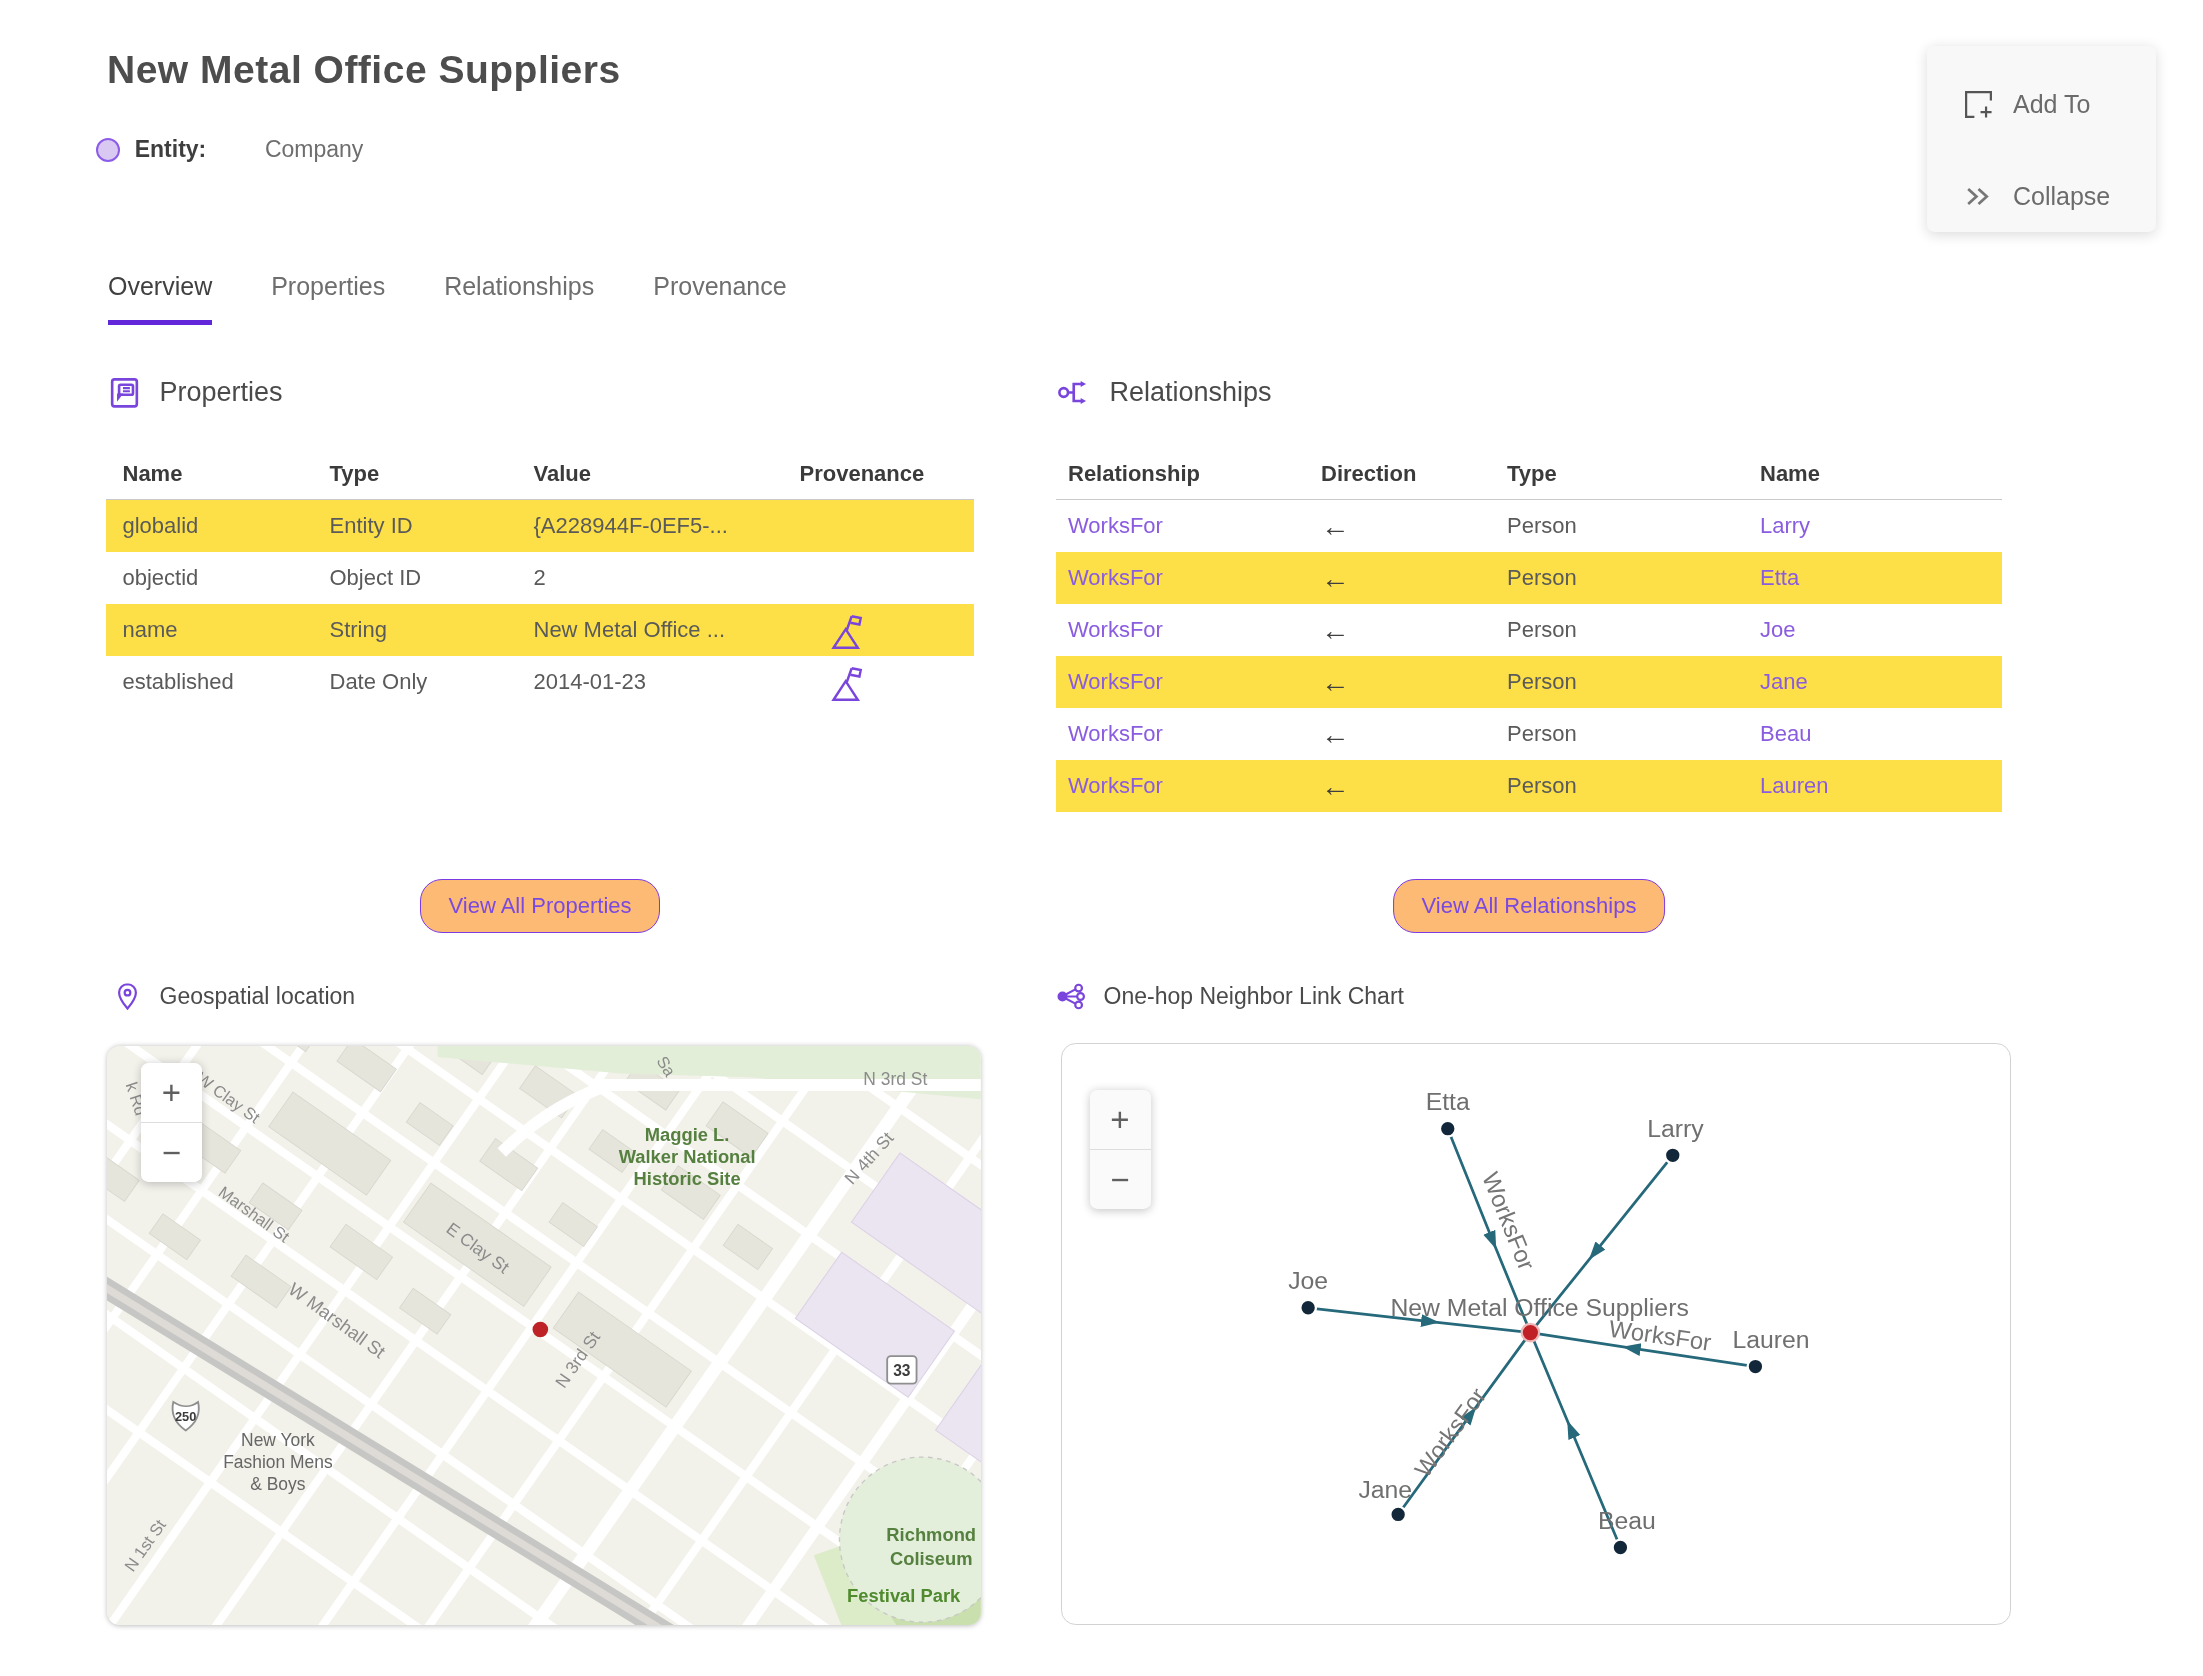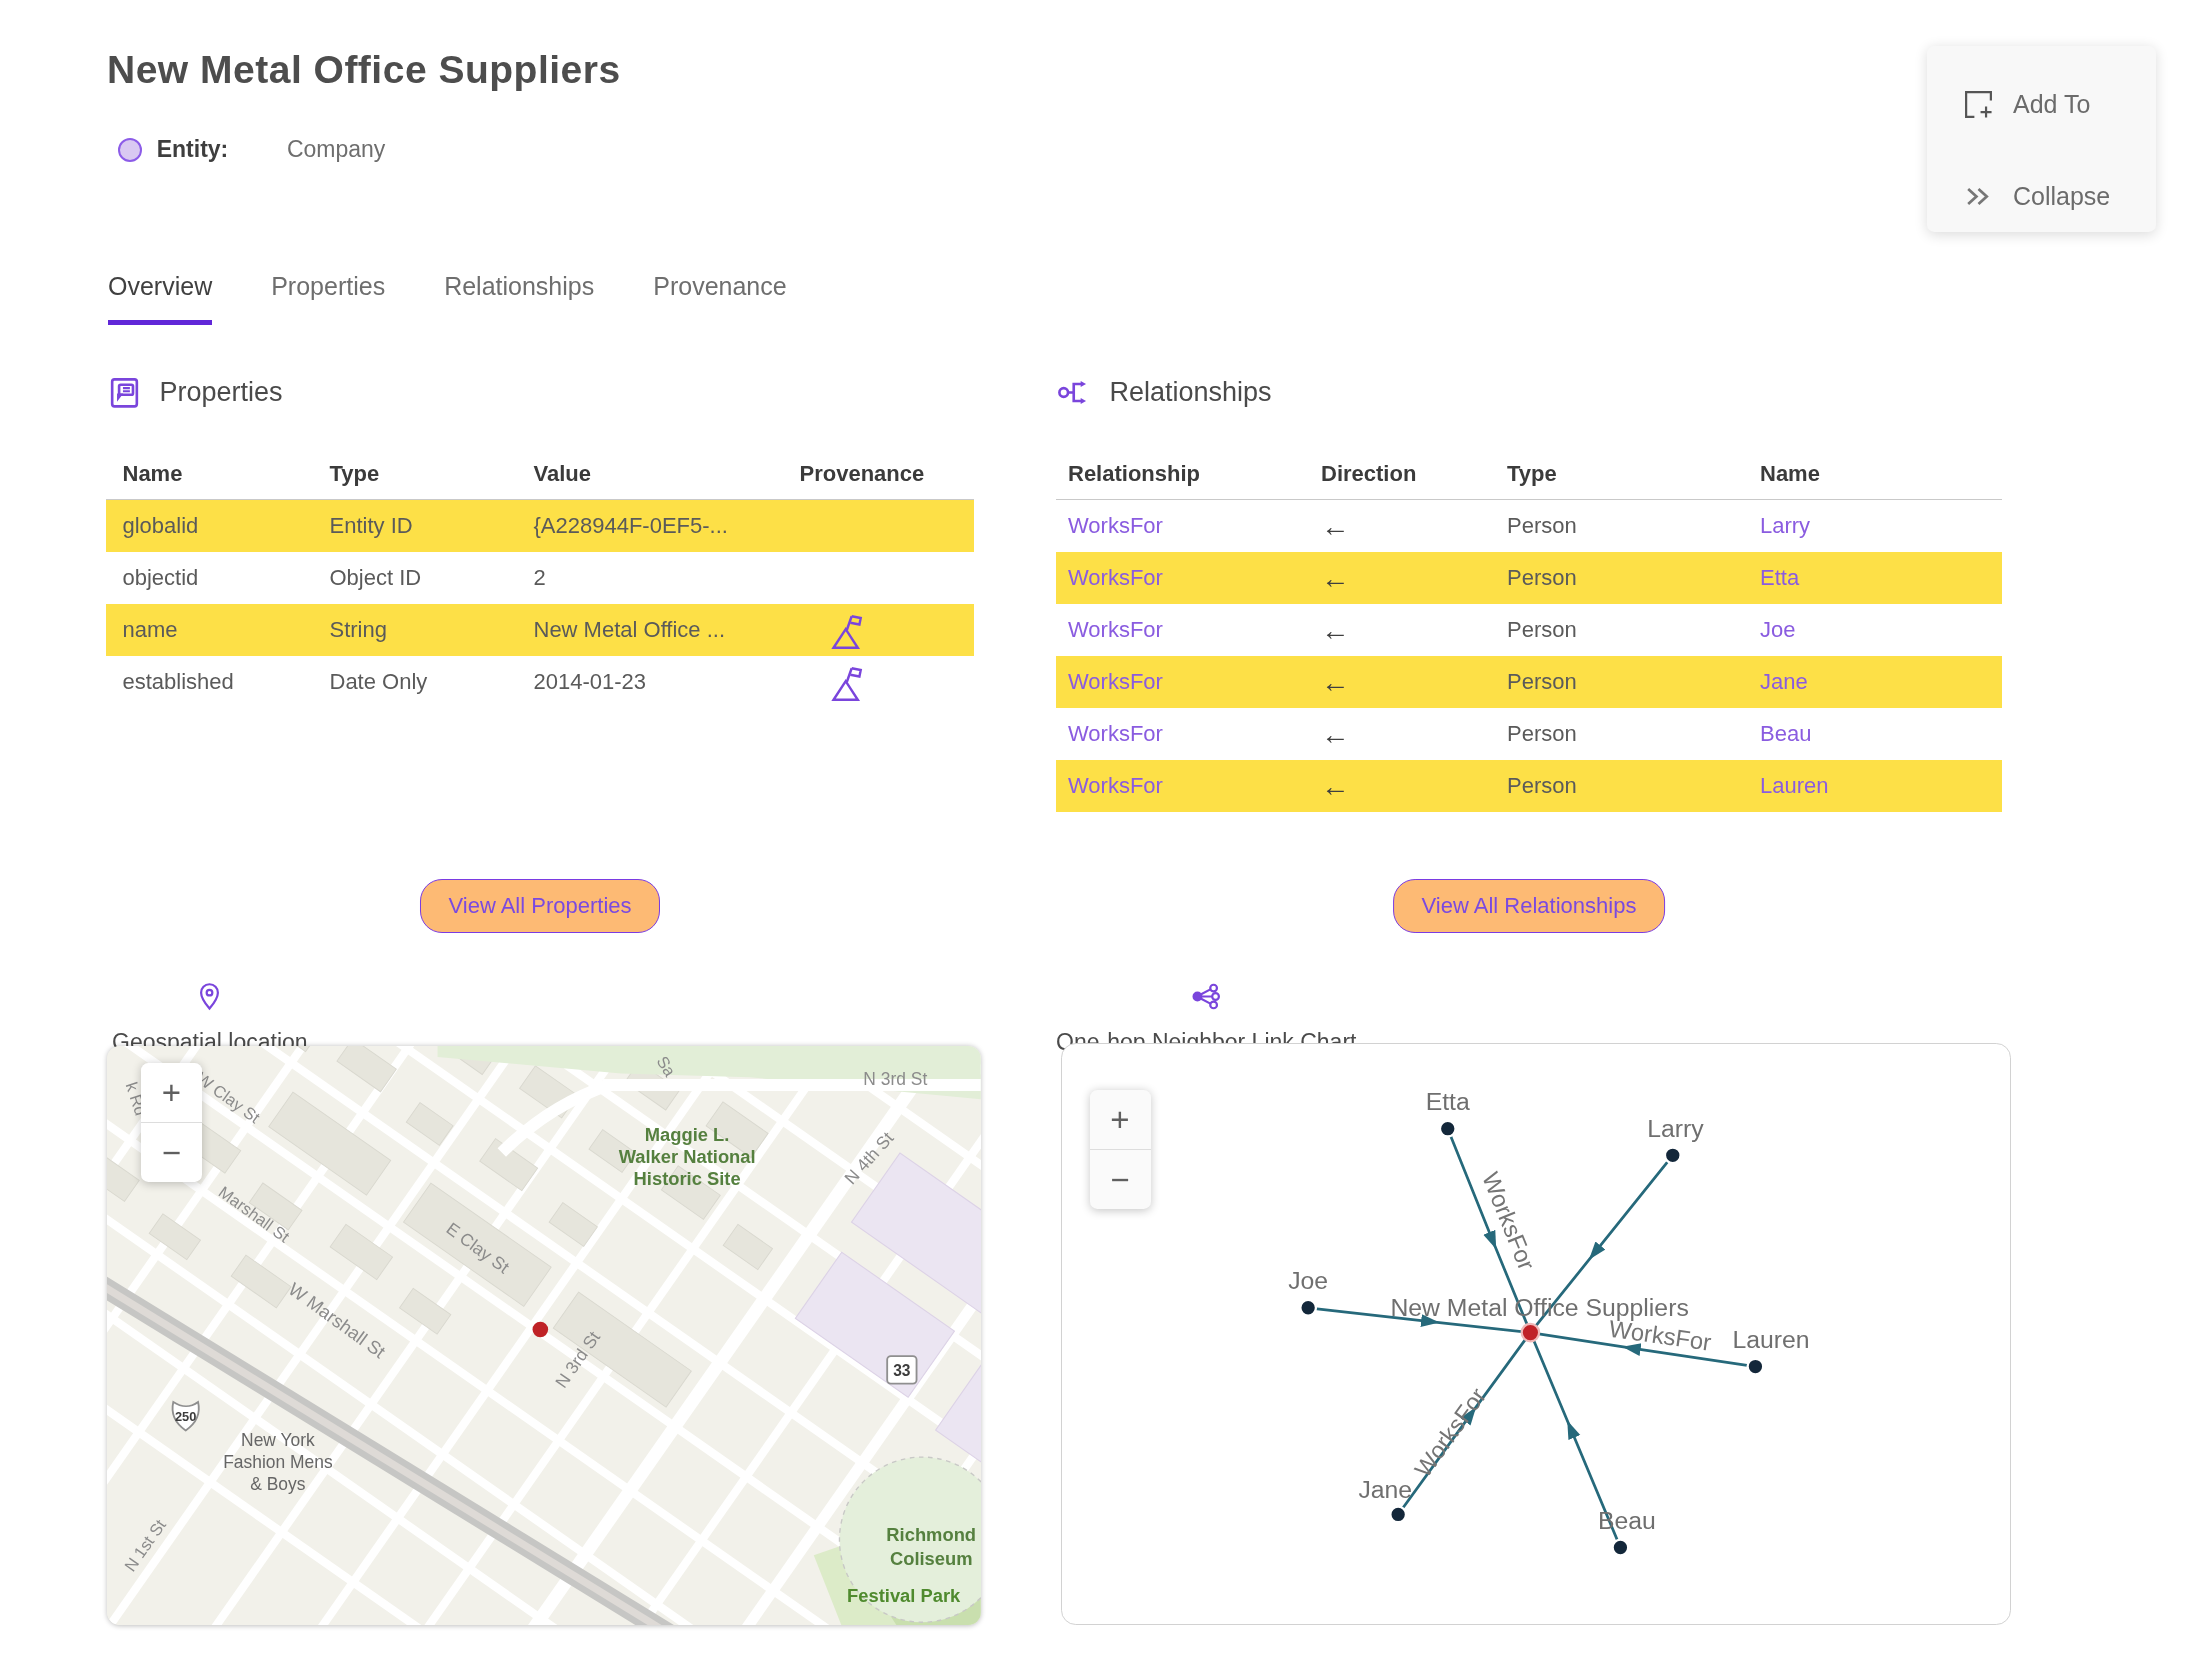--- a/index.html
+++ b/index.html
@@ -1,21 +1,21 @@
 <!DOCTYPE html>
 <html style="font-size:14.7px"><head>
 <meta charset="utf-8">
 <style>
   html,body{margin:0;padding:0;background:#fff;}
   #screen{position:relative;width:2204px;height:1677px;background:#ffffff;
     font-family:"Liberation Sans", sans-serif;color:#4a4a4a;overflow:hidden;}
 
   
   .page-title{position:absolute;left:107px;top:48px;font-size:39px;font-weight:700;color:#4d4d4d;letter-spacing:0.5px;}
-  .entity-row{position:absolute;left:118px;top:136px;display:flex;align-items:center;gap:14.7px;font-size:23px;}
+  .entity-row{position:absolute;left:96px;top:136px;display:flex;align-items:center;gap:14.7px;font-size:23px;}
   .entity-dot{width:24px;height:24px;border-radius:50%;background:#d9c9f2;border:2.8px solid #8c5ce8;box-sizing:border-box;}
   .entity-label{font-weight:700;color:#3e3e3e;}
   .entity-type{color:#6e6e6e;margin-left:44px;}
 
   
   .action-card{position:absolute;left:1927px;top:46px;width:229px;height:186px;background:#f8f8f8;
     border-radius:7.3px;box-shadow:0 2.8px 13px rgba(0,0,0,.14);}
   .action-item{position:absolute;left:0;width:100%;height:64px;display:flex;align-items:center;gap:18px;
     padding-left:35px;box-sizing:border-box;font-size:25px;color:#6b6b6b;cursor:pointer;}
   .action-item .aicon{width:33px;height:33px;flex:0 0 33px;}
@@ -46,21 +46,21 @@
   .plink{color:#8a5ce0;cursor:pointer;}
   .dir-arrow{font-size:28.5px;color:#3f3f3f;letter-spacing:-0.9px;}
   .flag-cell{display:flex;}
   .flag-cell svg{width:39px;height:42px;margin-left:27.5px;cursor:pointer;}
 
   .view-all{position:absolute;top:512px;left:50%;transform:translateX(-50%);height:54px;padding:0 27.5px;
     border:1.8px solid #7a3be2;border-radius:22px;background:#fdba74;color:#7a4ae0;font-size:22px;
     font-family:"Liberation Sans",sans-serif;cursor:pointer;white-space:nowrap;}
 
   
-  .sub-head{position:absolute;top:981px;display:flex;align-items:center;gap:16.5px;font-size:23px;color:#4a4a4a;flex-direction:column;}
+  .sub-head{position:absolute;top:981px;display:flex;align-items:center;gap:16.5px;font-size:23px;color:#4a4a4a;}
   .sub-head.left{left:112px;}
   .sub-head.right{left:1056px;}
   .sub-head .sicon{width:31px;height:31px;flex:0 0 31px;}
 
   
   .map-panel{position:absolute;left:107px;top:1046px;width:874px;height:579px;border-radius:13px;
     overflow:hidden;box-shadow:0 0.9px 5.5px rgba(0,0,0,.25);background:#f2f1ea;cursor:grab;}
   .zoom-card{position:absolute;width:61px;height:119px;background:#fff;border-radius:7.3px;
     box-shadow:0 1.8px 9.2px rgba(0,0,0,.22);display:flex;flex-direction:column;}
   .zoom-card .zbtn{flex:1;display:flex;align-items:center;justify-content:center;font-size:33px;

